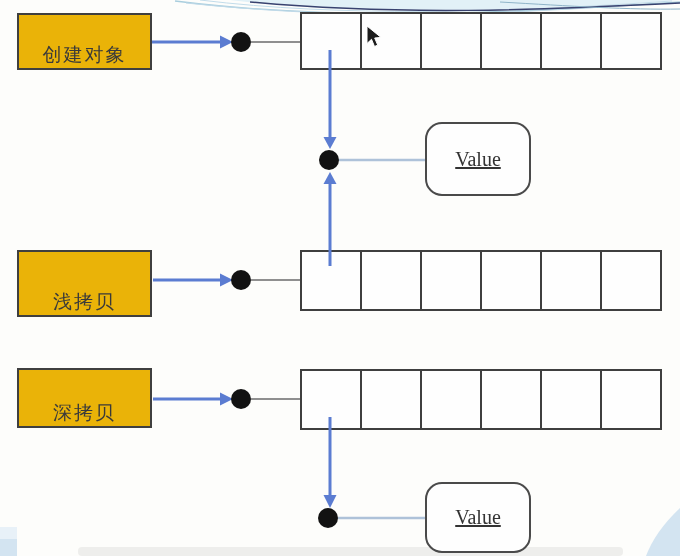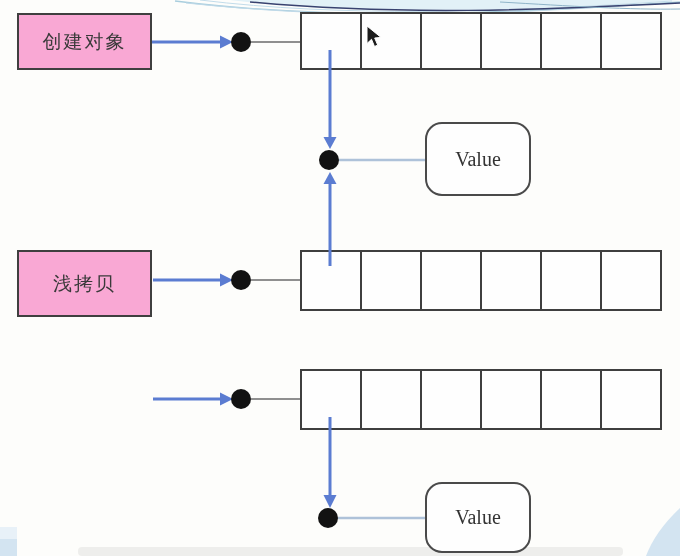--- a/index.html
+++ b/index.html
@@ -8,40 +8,40 @@
     background:#fdfdfb;
     font-family:"Liberation Serif","DejaVu Serif",serif;
   }
   svg.layer{position:absolute;left:0;top:0;pointer-events:none;}
   #decor-svg{z-index:0;}
   #connector-svg{z-index:3;}
 
   .label-box{
     position:absolute;left:17px;width:135px;
     border:2px solid var(--border_dark);
-    background:#f9a8d4;
-    display:flex;align-items:center;justify-content:center;
+    background:#eab308;
+    display:flex;align-items:flex-end;justify-content:center;
     z-index:2;box-sizing:border-box;
     font-size:19px;color:#3a3a3a;letter-spacing:2px;
   }
   .array{
     position:absolute;left:300px;width:362px;
     border:2px solid var(--border_dark);
     background:#fefefe;
     display:flex;z-index:2;box-sizing:border-box;
   }
   .cell{flex:1 1 0;border-right:2px solid var(--border_dark);}
   .cell:last-child{border-right:none;}
   .value-box{
     position:absolute;left:425px;width:106px;
     border:2px solid #4a4a4a;border-radius:17px;
     background:#fefefe;
     display:flex;align-items:center;justify-content:center;
     z-index:2;box-sizing:border-box;
-    font-size:20px;color:#333333;
+    font-size:20px;color:#333333;text-decoration:underline;
   }
   .c-blue{stroke:var(--arrow_blue);}
   .f-blue{fill:var(--arrow_blue);}
   .c-gray{stroke:var(--connector_gray);}
   .c-light{stroke:var(--connector_light);}
   .f-dot{fill:var(--dot_black);}
 </style>
 </head>
 <body>
 
@@ -81,20 +81,23 @@
   </div>
   <div class="array" style="top:250px;height:61px">
       <div class="cell"></div>
       <div class="cell"></div>
       <div class="cell"></div>
       <div class="cell"></div>
       <div class="cell"></div>
       <div class="cell"></div>
     </div>
 
+  <div class="label-box" style="top:368px;height:60px">
+    <span>深拷贝</span>
+  </div>
   <div class="array" style="top:369px;height:61px">
       <div class="cell"></div>
       <div class="cell"></div>
       <div class="cell"></div>
       <div class="cell"></div>
       <div class="cell"></div>
       <div class="cell"></div>
     </div>
 
   <div class="value-box" style="top:122px;height:74px">

